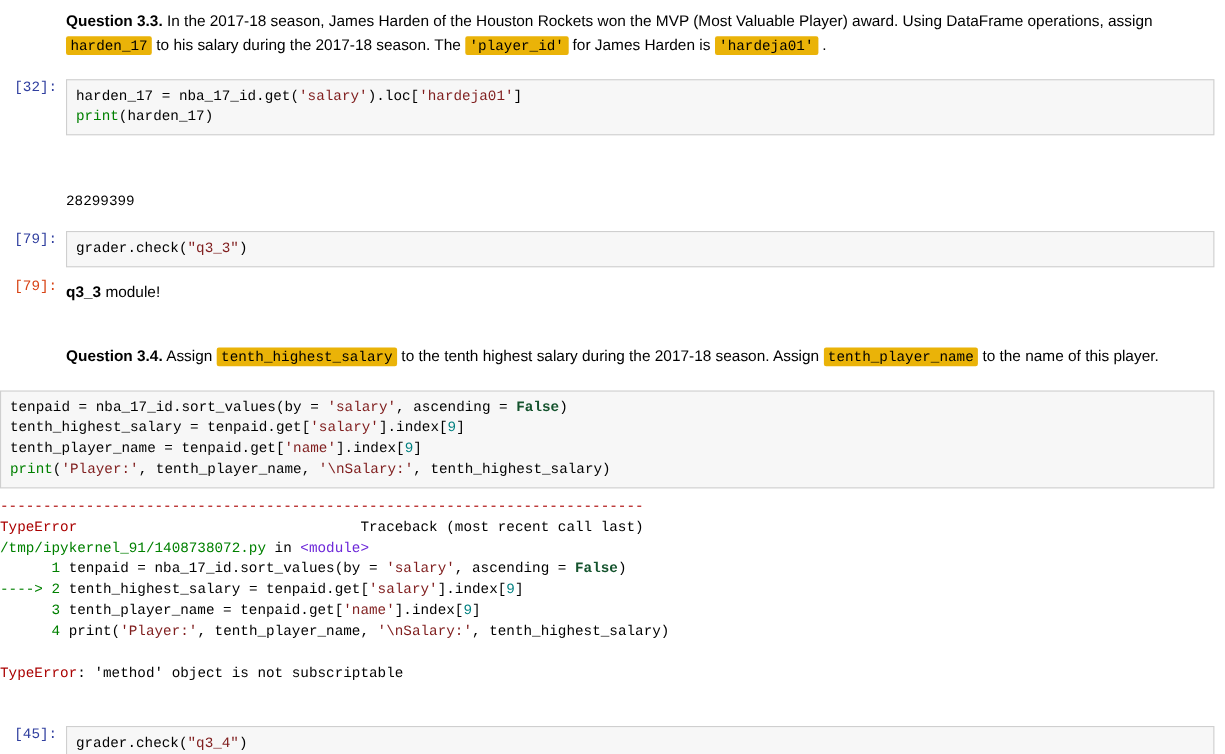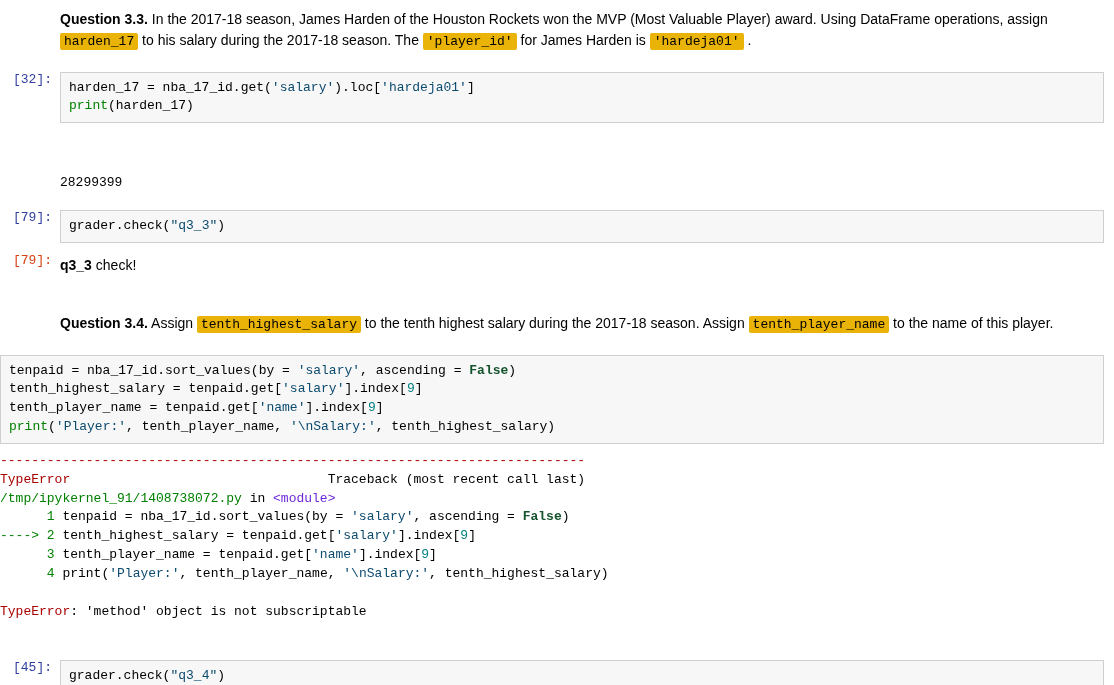--- a/index.html
+++ b/index.html
@@ -56,21 +56,21 @@
     font-family: Menlo, Monaco, "Courier New", monospace;
     font-size: 13px;
     line-height: 1.45;
     white-space: pre;
     padding-top: 8px;
     padding-bottom: 10px;
   }
   .c-red { color: #aa0000; }
   .c-green { color: #008000; }
   .c-cyan { color: #6d28d9; }
-  .c-str { color: #0c4a6e; }
+  .c-str { color: #7f1d1d; }
   .c-kw { color: #14532d; font-weight: bold; }
   .c-num { color: #008080; }
   .results-head { font-weight: bold; color: #c7254e; font-family: Menlo, Monaco, monospace; font-size: 13px; padding: 4px 0 18px 0;}
 </style>
 </head>
 <body>
 
 <div class="notebook">
 
   <div class="cell">
@@ -92,21 +92,21 @@
   <div class="cell">
     <div class="prompt">[79]:</div>
     <div class="cell-body">
       <div class="code-block"><span>grader.check(</span><span class="c-str">"q3_3"</span><span>)</span></div>
     </div>
   </div>
 
   <div class="cell">
     <div class="prompt out">[79]:</div>
     <div class="cell-body">
-      <div class="pass-text"><strong>q3_3</strong><span> check!</span></div>
+      <div class="pass-text"><strong>q3_3</strong><span> module!</span></div>
     </div>
   </div>
 
   <div class="cell">
     <div class="prompt"></div>
     <div class="md-body">
       <span class="qnum">Question 3.4.</span><span> Assign </span><span class="inline-code">tenth_highest_salary</span><span> to the tenth highest salary during the 2017-18 season. Assign </span><span class="inline-code">tenth_player_name</span><span> to the name of this player.</span>
     </div>
   </div>
 

